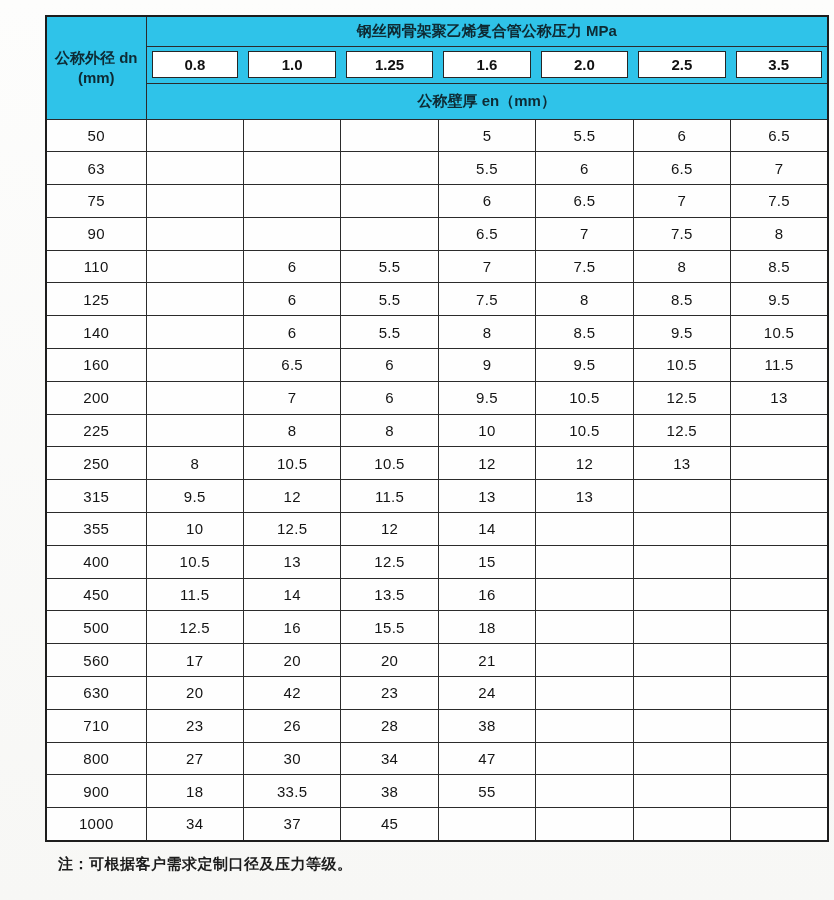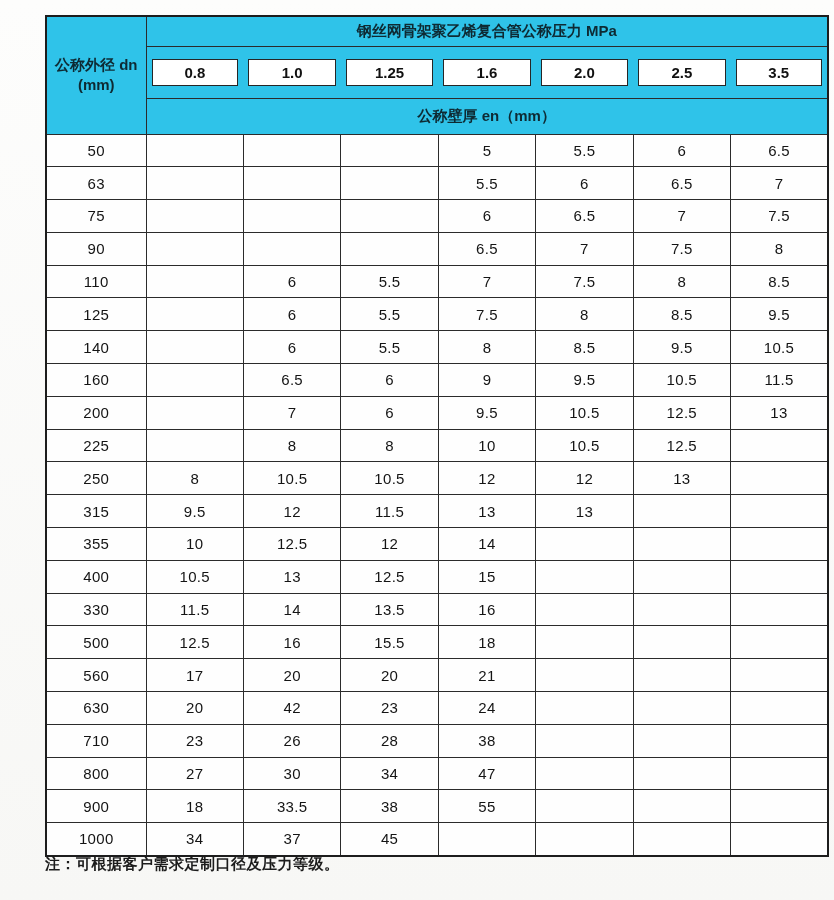--- a/index.html
+++ b/index.html
@@ -47,21 +47,21 @@
     color: #0e2a33;
     border-bottom: none;
   }
   tr.pressure-row th {
     background: #2fc3e9;
     height: 37px;
     border-left: none;
     border-right: none;
     border-top: 1px solid #2b2b2b;
     border-bottom: 1px solid #2b2b2b;
-    padding: 12px 5px;
+    padding: 4px 5px;
   }
   .p-box {
     background: #ffffff;
     border: 1.5px solid #262626;
     height: 27px;
     line-height: 25px;
     font-weight: bold;
     font-size: 15px;
     color: #111;
   }
@@ -77,21 +77,21 @@
   tbody td {
     height: 32.8px;
     background: #fefefe;
     font-size: 15px;
     color: #141414;
     letter-spacing: 0.3px;
   }
   tbody td.dn { font-size: 15px; }
   .note {
     position: absolute;
-    left: 45px; top: 855px;
+    left: 58px; top: 855px;
     font-size: 15px;
     font-weight: bold;
     color: #1c1c1c;
     letter-spacing: 0.5px;
   }
 </style>
 </head>
 <body>
 
 <div class="sheet">
@@ -277,21 +277,21 @@
           <td class="dn">400</td>
           <td>10.5</td>
           <td>13</td>
           <td>12.5</td>
           <td>15</td>
           <td></td>
           <td></td>
           <td></td>
         </tr>
         <tr>
-          <td class="dn">330</td>
+          <td class="dn">450</td>
           <td>11.5</td>
           <td>14</td>
           <td>13.5</td>
           <td>16</td>
           <td></td>
           <td></td>
           <td></td>
         </tr>
         <tr>
           <td class="dn">500</td>

